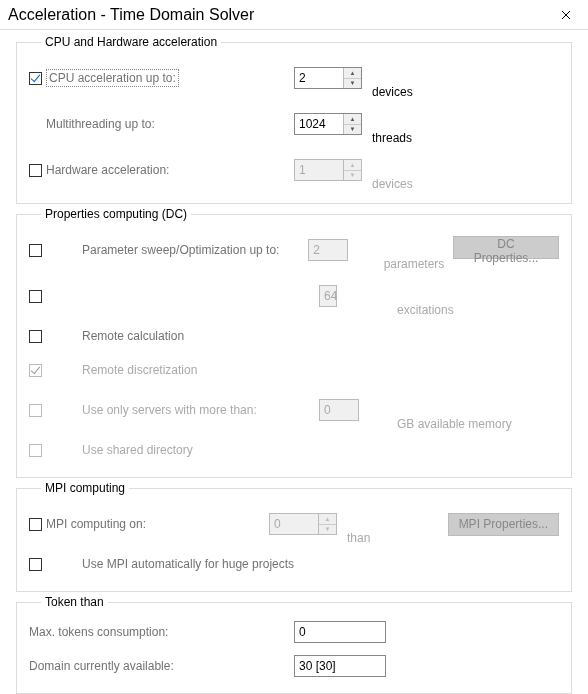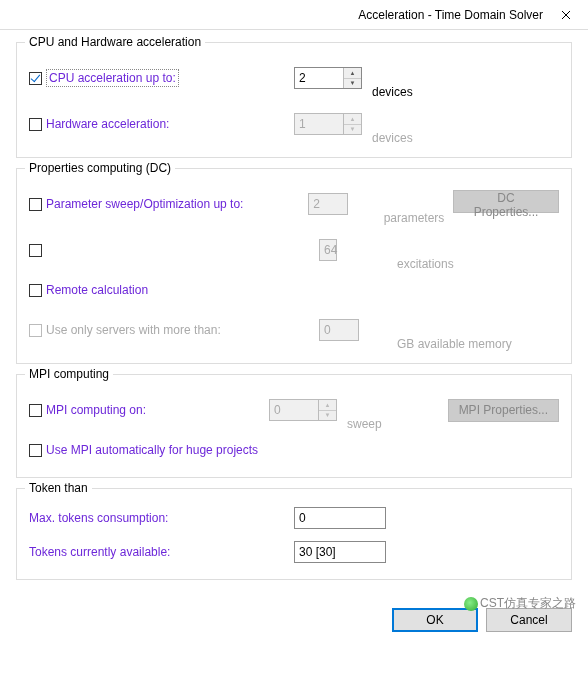--- a/index.html
+++ b/index.html
@@ -1,41 +1,41 @@
 <!DOCTYPE html>
 <html><head>
 <meta charset="utf-8">
 <style>
 * { box-sizing: border-box; margin: 0; padding: 0; font-family: "Segoe UI", Tahoma, sans-serif; font-size: 12px; }
 body { background: #fff; width: 588px; height: 694px; overflow: hidden; }
 
 .titlebar { height: 30px; display: flex; align-items: center; padding: 0 0 0 8px; border-bottom: 1px solid #ddd; }
-.titlebar-title { flex: 1; font-size: 12px; text-align: right; }
+.titlebar-title { flex: 1; font-size: 16px; }
 .titlebar-close { width: 45px; height: 30px; display: flex; align-items: center; justify-content: center; cursor: pointer; }
 .titlebar-close svg { width: 10px; height: 10px; }
 
 .content { padding: 12px 16px 8px 16px; }
 
 .groupbox { border: 1px solid #ddd; margin-bottom: 10px; padding: 14px 12px 12px 12px; position: relative; }
-.groupbox-title { position: absolute; top: -8px; left: 8px; background: #fff; padding: 0 4px; color: #000; }
+.groupbox-title { position: absolute; top: -8px; left: 24px; background: #fff; padding: 0 4px; color: #000; }
 
 .row { display: flex; align-items: center; min-height: 30px; margin-bottom: 4px; }
 .row:last-child { margin-bottom: 0; }
 
 .checkbox { width: 13px; height: 13px; border: 1px solid #333; margin-right: 4px; display: inline-flex; align-items: center; justify-content: center; background: #fff; flex-shrink: 0; }
 .checkbox.checked::after { content: ""; display: block; width: 8px; height: 4px; border-left: 1.5px solid #0066cc; border-bottom: 1.5px solid #0066cc; transform: rotate(-50deg) translate(1px,-1px); }
 .checkbox.disabled { border-color: #bbb; }
 .checkbox.disabled.checked::after { border-color: #999; }
 
-.label { color: #6d28d9; }
+.label { color: #737373; }
 .label.boxed { border: 1px dotted #888; padding: 1px 2px; }
 .label.disabled { color: #aaa; }
 
 .col-lbl   { width: 265px; display: flex; align-items: center; }
-.col-lbl-w { width: 290px; display: flex; align-items: center; }
+.col-lbl-w { width: 290px; display: flex; align-items: center; gap: 36px; }
 .col-val   { width: 70px;  display: flex; align-items: center; }
 .col-unit  { width: 100px; padding-left: 8px; color: #000; margin-top: 28px; }
 .col-unit.disabled { color: #aaa; }
 .col-btn   { margin-left: auto; }
 
 .num-input { display: flex; border: 1px solid #888; height: 22px; width: 68px; background: #fff; }
 .num-input.disabled { background: #f0f0f0; border-color: #bbb; color: #aaa; }
 .num-input input { border: none; width: 48px; padding: 0 4px; font-size: 12px; outline: none; background: transparent; color: inherit; }
 .num-input.disabled input { color: #aaa; }
 .spin { display: flex; flex-direction: column; width: 18px; border-left: 1px solid #bbb; }
@@ -81,20 +81,36 @@
           <input value="2" style="">
           <div class="spin">
               <div>▲</div>
               <div>▼</div>
             </div>
         </div>
       </div>
       <div class="col-unit">devices</div>
     </div>
 
+    <div class="row">
+      <div class="col-lbl">
+        <span style="width:17px"></span>
+        <span class="label">Multithreading up to:</span>
+      </div>
+      <div class="col-val">
+        <div class="num-input">
+          <input value="1024" style="">
+          <div class="spin">
+              <div>▲</div>
+              <div>▼</div>
+            </div>
+        </div>
+      </div>
+      <div class="col-unit">threads</div>
+    </div>
 
     <div class="row">
       <div class="col-lbl">
         <span class="checkbox"></span>
         <span class="label">Hardware acceleration:</span>
       </div>
       <div class="col-val">
         <div class="num-input disabled">
           <input disabled="" value="1" style="">
           <div class="spin">
@@ -138,54 +154,66 @@
       <div class="col-unit disabled">excitations</div>
     </div>
 
     <div class="row">
       <div class="col-lbl-w">
         <span class="checkbox"></span>
         <span class="label">Remote calculation</span>
       </div>
     </div>
 
+    <div class="row">
+      <div class="col-lbl-w">
+        <span class="checkbox disabled checked"></span>
+        <span class="label disabled">Remote discretization</span>
+      </div>
+    </div>
 
     <div class="row">
       <div class="col-lbl-w">
         <span class="checkbox disabled"></span>
         <span class="label disabled">Use only servers with more than:</span>
       </div>
       <div class="col-val">
         <div class="num-input disabled" style="width:40px">
           <input disabled="" style="width: 36px;" value="0">
         </div>
       </div>
       <div class="col-unit disabled" style="width:140px">GB available memory</div>
     </div>
 
+    <div class="row">
+      <div class="col-lbl-w">
+        <span class="checkbox disabled"></span>
+        <span class="label disabled">Use shared directory</span>
+      </div>
+    </div>
   </div>
 
   <div class="groupbox">
     <span class="groupbox-title">MPI computing</span>
 
     <div class="row">
       <div class="col-lbl" style="width:240px">
         <span class="checkbox"></span>
         <span class="label">MPI computing on:</span>
       </div>
       <div class="col-val">
         <div class="num-input disabled">
           <input disabled="" value="0" style="">
           <div class="spin">
               <div>▲</div>
               <div>▼</div>
             </div>
         </div>
       </div>
-      <div class="col-unit disabled" style="width:60px">sweep</div>
+      <div class="col-unit disabled" style="width:60px">than</div>
       <div class="col-btn">
         <button class="btn disabled">MPI Properties...</button>
       </div>
     </div>
 
     <div class="row">
       <div class="col-lbl-w">
         <span class="checkbox"></span>
         <span class="label">Use MPI automatically for huge projects</span>
       </div>
@@ -197,21 +225,21 @@
 
     <div class="row">
       <div class="col-lbl">
         <span class="label">Max. tokens consumption:</span>
       </div>
       <input class="text-input" value="0" style="">
     </div>
 
     <div class="row">
       <div class="col-lbl">
-        <span class="label">Tokens currently available:</span>
+        <span class="label">Domain currently available:</span>
       </div>
       <input class="text-input" readonly="" value="30 [30]" style="">
     </div>
   </div>
 
 </div>
 
 <div class="footer">
   <button class="btn primary">OK</button>
   <button class="btn">Cancel</button>

